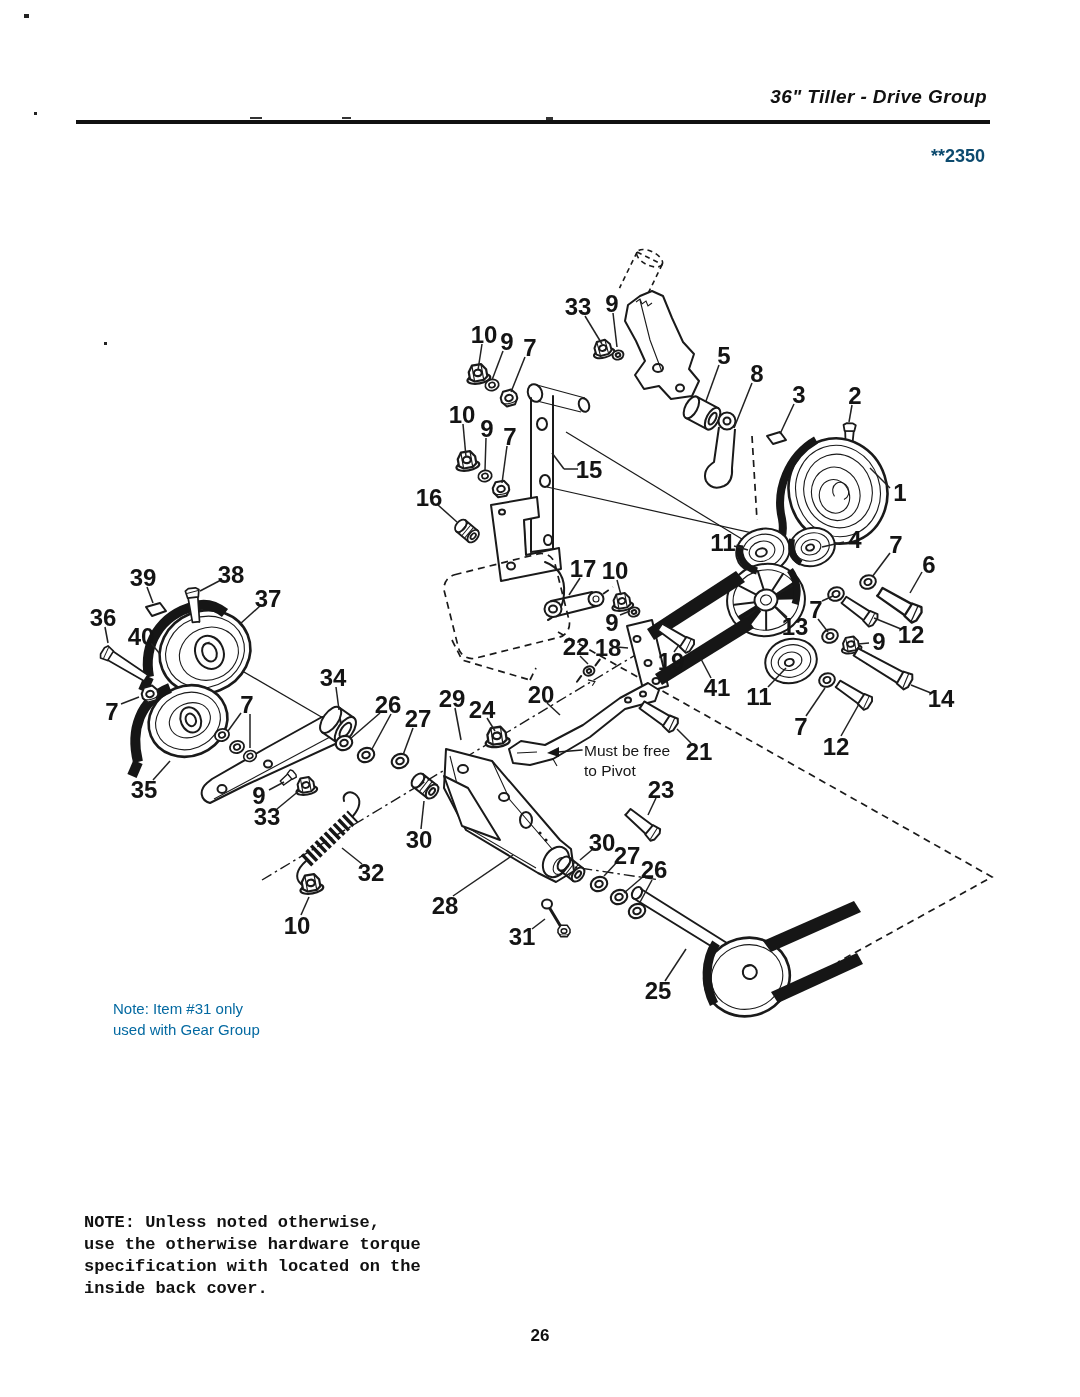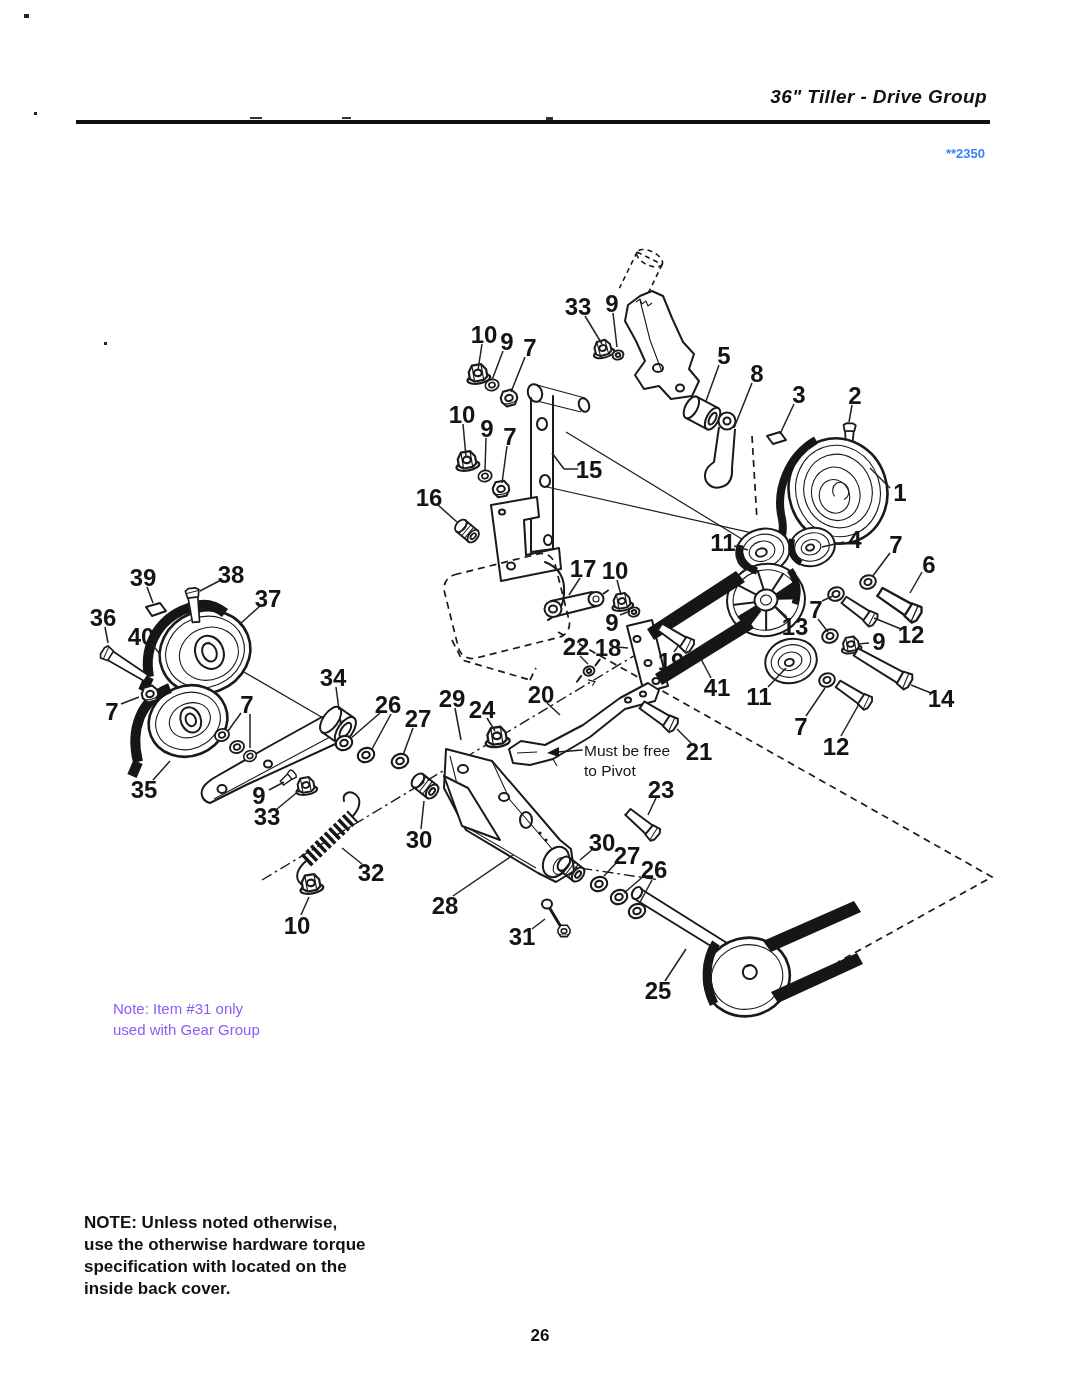--- a/index.html
+++ b/index.html
@@ -3,24 +3,24 @@
 <meta charset="utf-8">
 <style>
   html,body{margin:0;padding:0;background:#e8e8e8;}
   .page{position:relative;width:1080px;height:1397px;margin:0 auto;background:#ffffff;
         font-family:"Liberation Sans",sans-serif;color:#141414;overflow:hidden;}
   .page *{box-sizing:border-box;}
   .header-title{position:absolute;top:86px;right:93px;font-size:19px;font-weight:700;
         font-style:italic;letter-spacing:.4px;color:#111;}
   .rule{position:absolute;top:120px;left:76px;width:914px;height:4px;background:#111;}
   .tick{position:absolute;background:#333;}
-  .part-code{position:absolute;top:146px;right:95px;font-size:13px;font-weight:700;color:#3b82f6;}
+  .part-code{position:absolute;top:146px;right:95px;font-size:18px;font-weight:700;color:#0c4a6e;}
   #diagram{position:absolute;left:0;top:0;width:1080px;height:1397px;}
-  .fig-note{position:absolute;left:113px;top:998px;font-size:15px;line-height:21px;color:#8b5cf6;}
-  .foot-note{position:absolute;left:84px;top:1212px;font-size:17px;line-height:22px;font-weight:700;color:#111;}
+  .fig-note{position:absolute;left:113px;top:998px;font-size:15px;line-height:21px;color:#0369a1;}
+  .foot-note{position:absolute;left:84px;top:1212px;font-size:17px;line-height:22px;font-weight:700;color:#111;font-family:Liberation Mono, monospace;}
   .page-num{position:absolute;left:0;top:1326px;width:1080px;text-align:center;
         font-size:17px;font-weight:700;color:#111;}
   .speck{position:absolute;background:#222;}
   
   .s{stroke:#1a1a1a;stroke-width:2;fill:none;stroke-linecap:round;stroke-linejoin:round;}
   .sf{stroke:#1a1a1a;stroke-width:2;fill:#ffffff;stroke-linejoin:round;}
   .sf3{stroke:#1a1a1a;stroke-width:2.6;fill:#ffffff;stroke-linejoin:round;}
   .t{stroke:#1a1a1a;stroke-width:1.1;fill:none;}
   .dark{fill:#161616;stroke:none;}
   .belt{stroke:#161616;fill:none;stroke-linecap:butt;}

